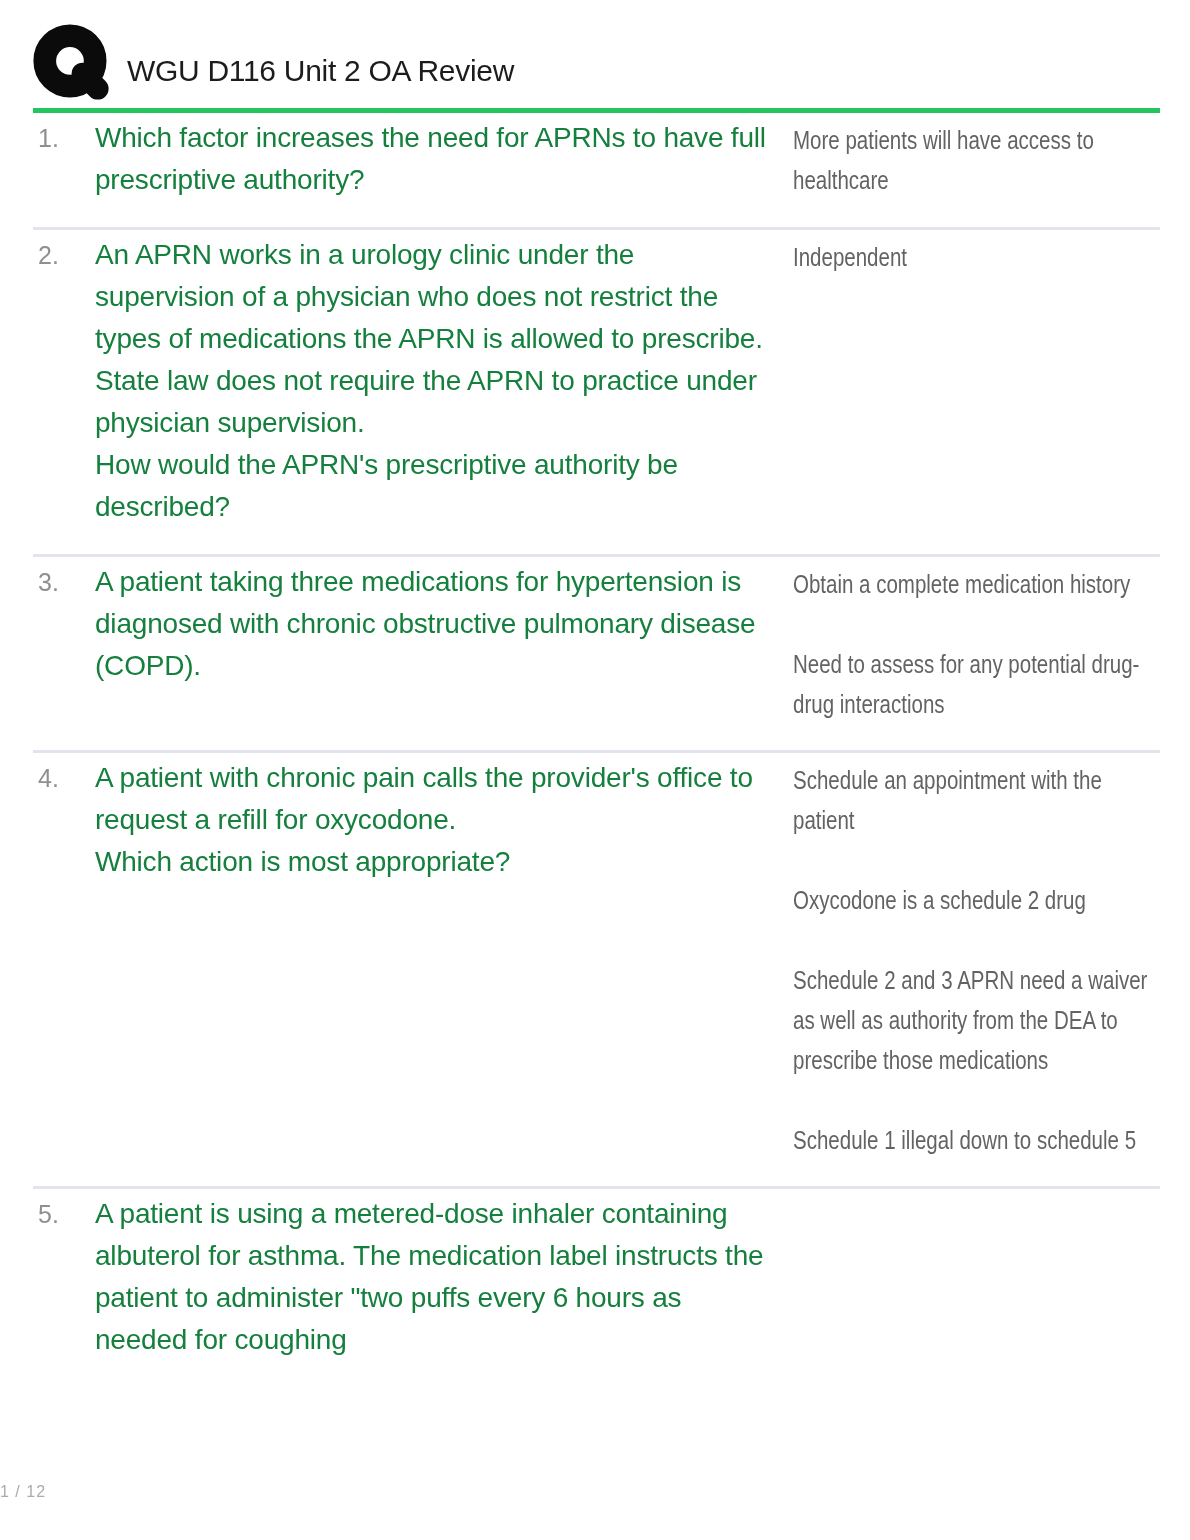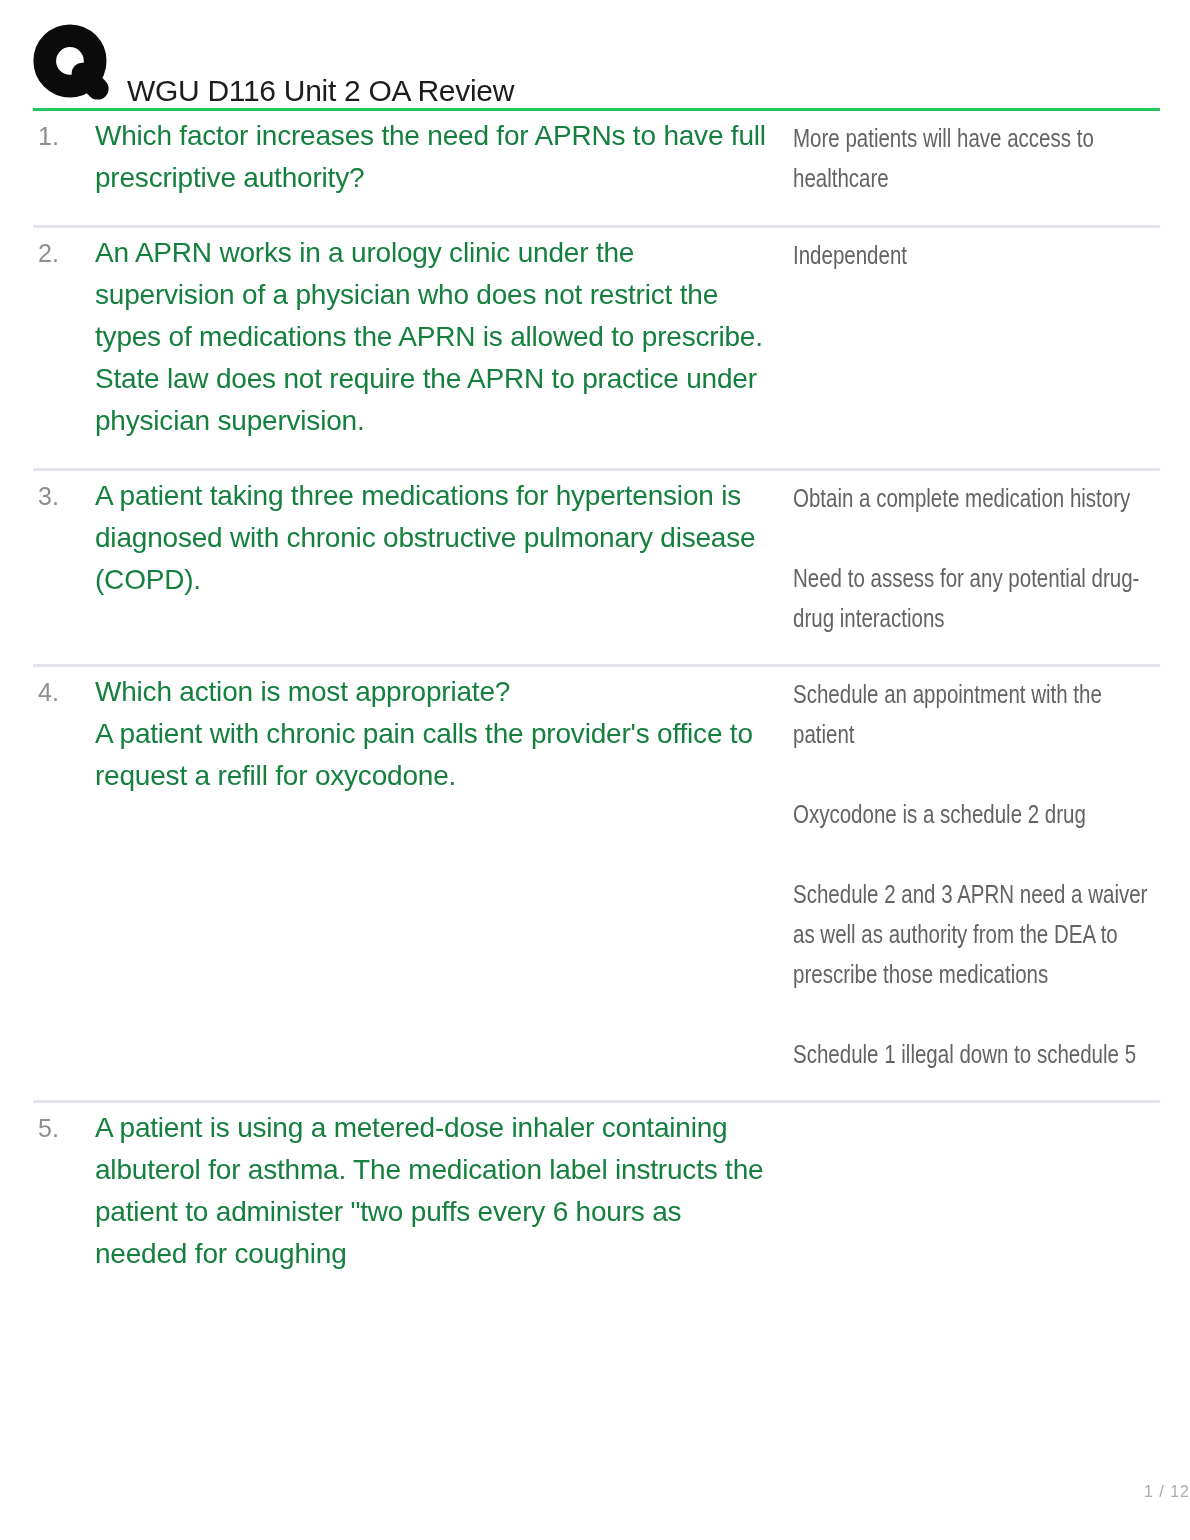--- a/index.html
+++ b/index.html
@@ -15,22 +15,22 @@
     font-family: "Liberation Sans", sans-serif;
     -webkit-font-smoothing: antialiased;
   }
 
   
   .header {
     margin: 0 30px 0 33px;
     padding-top: 24px;
     height: 84px;
     display: flex;
-    align-items: flex-end;
-    border-bottom: 3px solid #22c55e;
+    align-items: center;
+    border-bottom: 5px solid #22c55e;
   }
   .logo { width: 84px; height: 84px; flex: 0 0 84px; }
   .logo svg { width: 84px; height: 84px; display: block; }
   .title {
     margin: 10px 0 0 10px;
     font-size: 30px;
     font-weight: 400;
     letter-spacing: -0.3px;
     color: #1c1c1c;
   }
@@ -77,21 +77,21 @@
     -webkit-hyphens: auto;
   }
   .answer p:last-child { margin-bottom: 0; }
 
   
   .footer {
     position: absolute;
     top: 1483px;
     left: 0;
     width: 100%;
-    text-align: right;
+    text-align: left;
     font-size: 16px;
     color: #ababab;
     letter-spacing: 1px;
   }
 </style>
 </head>
 <body>
 
 <div class="page">
 
@@ -115,20 +115,21 @@
       <div class="condensed">
             <p>More patients will have access to healthcare</p>
           </div>
     </div>
   </section>
 
   <section class="row">
     <div class="num">2.</div>
     <div class="question">
           <div>An APRN works in a urology clinic under the supervision of a physician who does not restrict the types of medications the APRN is allowed to prescribe. State law does not require the APRN to practice under physician supervision.</div>
+          <div>How would the APRN's prescriptive authority be described?</div>
         </div>
     <div class="answer">
       <div class="condensed">
             <p>Independent</p>
           </div>
     </div>
   </section>
 
   <section class="row">
     <div class="num">3.</div>
@@ -139,22 +140,22 @@
       <div class="condensed">
             <p>Obtain a complete medication history</p>
             <p>Need to assess for any potential drug-drug interactions</p>
           </div>
     </div>
   </section>
 
   <section class="row">
     <div class="num">4.</div>
     <div class="question">
+          <div>A patient with chronic pain calls the provider's office to request a refill for oxycodone.</div>
           <div>Which action is most appropriate?</div>
-          <div>A patient with chronic pain calls the provider's office to request a refill for oxycodone.</div>
         </div>
     <div class="answer">
       <div class="condensed">
             <p>Schedule an appointment with the patient</p>
             <p>Oxycodone is a schedule 2 drug</p>
             <p>Schedule 2 and 3 APRN need a waiver as well as authority from the DEA to prescribe those medications</p>
             <p>Schedule 1 illegal down to schedule 5</p>
           </div>
     </div>
   </section>

